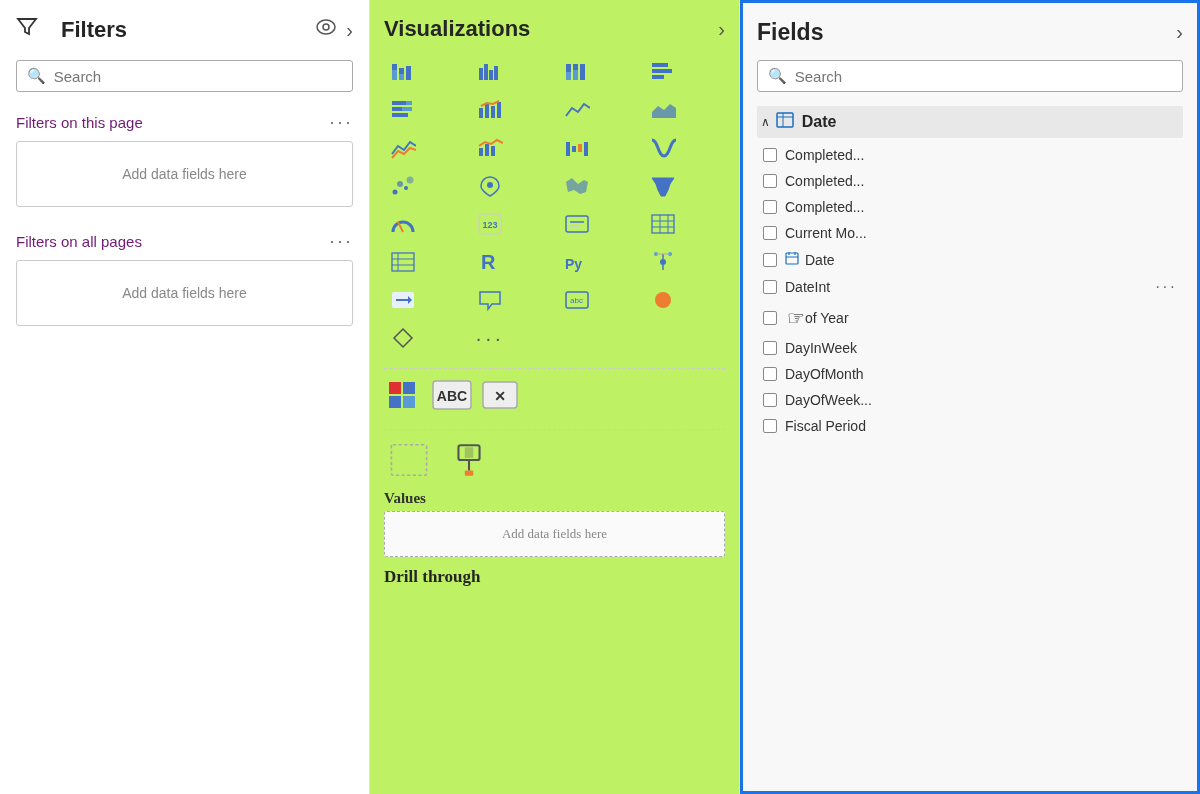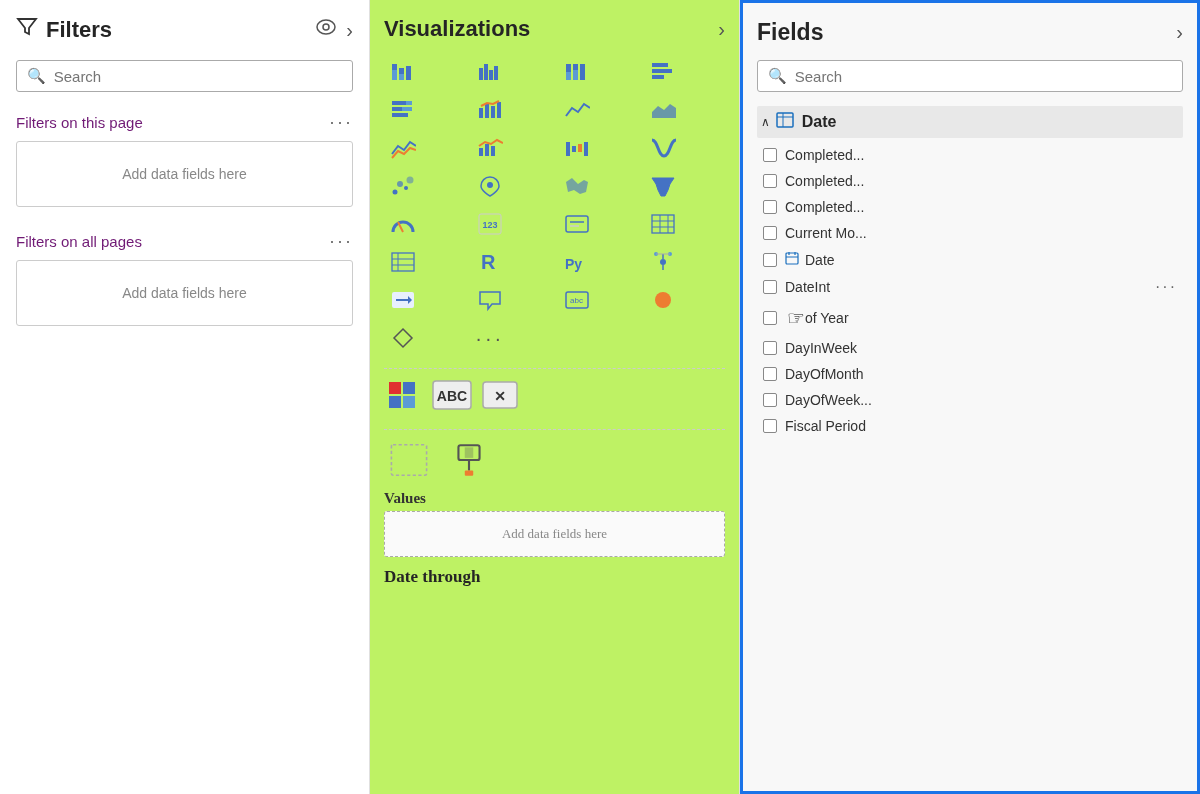--- a/index.html
+++ b/index.html
@@ -17,20 +17,21 @@
       width: 370px;
       background: #ffffff;
       border-right: 1px solid #e0e0e0;
       padding: 16px 16px;
       flex-shrink: 0;
     }
     .panel-header {
       display: flex;
       align-items: center;
       margin-bottom: 16px;
+      gap: 15px;
     }
     .panel-header-title {
       font-size: 22px;
       font-weight: 700;
       color: #252525;
       margin-left: 8px;
       flex: 1;
     }
     .panel-header-icons {
       display: flex;
@@ -605,21 +606,21 @@
             <rect x="14" y="28" width="8" height="5" rx="1" fill="#ED7D31"></rect>
           </svg>
       </div>
     </div>
 
     <div style="margin-top:4px;">
       <div class="values-label">Values</div>
       <div class="values-drop-zone">
         <span>Add data fields here</span>
       </div>
-      <div class="drill-through-label">Date through</div>
+      <div class="drill-through-label">Drill through</div>
     </div>
   </div>
 </div>
 
 <div class="fields-panel">
   <div class="fields-header">
     <span class="fields-title">Fields</span>
     <span style="cursor:pointer;font-size:20px;color:#555;">›</span>
   </div>
 

